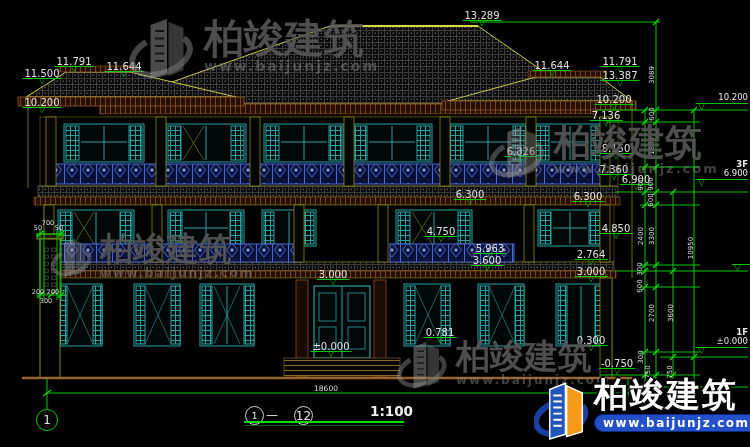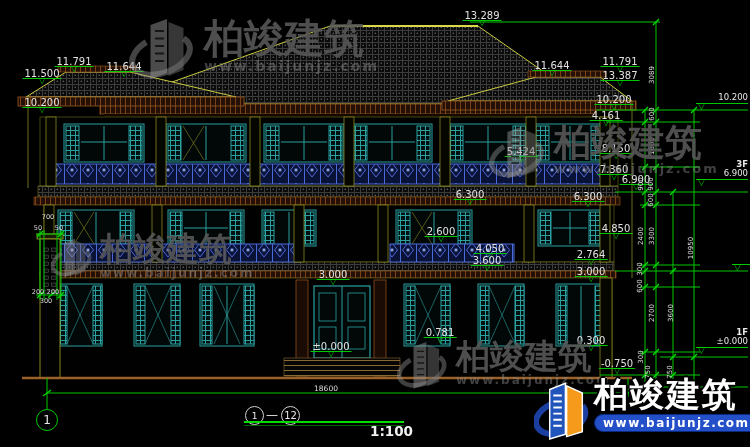--- a/index.html
+++ b/index.html
@@ -47,21 +47,21 @@
   #brandlogo .banner{margin-top:3px;background:#2350c8;border:1px solid #0a2a80;border-radius:9px;
       color:#fff;font-weight:bold;font-size:12px;letter-spacing:1.5px;text-align:center;
       padding:1px 8px;white-space:nowrap;}
   #brandlogo svg{position:static;flex:none;}
 
   
   .circ{position:absolute;border:1.4px solid #d0d0d0;border-radius:50%;color:#e8e8e8;
         display:flex;align-items:center;justify-content:center;z-index:3;background:#000;}
   #t-dash{position:absolute;color:#e8e8e8;font-size:12px;z-index:3;}
   #t-name{position:absolute;color:#f0f0f0;font-weight:900;font-size:17px;letter-spacing:1px;z-index:3;white-space:nowrap;}
-  #t-scale{position:absolute;color:#f0f0f0;font-weight:900;font-size:13.5px;z-index:3;margin-top:20px;}
+  #t-scale{position:absolute;color:#f0f0f0;font-weight:900;font-size:13.5px;z-index:3;}
   .uline{position:absolute;z-index:3;}
 
   #axis-bubble{position:absolute;left:36px;top:409px;width:20px;height:20px;border:1.5px solid #00c800;
       border-radius:50%;color:#e8e8e8;font-size:12px;display:flex;align-items:center;justify-content:center;z-index:3;background:#000;}
 </style>
 </head>
 <body>
 
 <div id="canvas">
 
@@ -411,25 +411,25 @@
     </div>
   <div class="em" style="left:620px;top:72px">
       <i>13.387</i>
       <b></b>
     </div>
   <div class="em" style="left:614px;top:96px">
       <i>10.200</i>
       <b></b>
     </div>
   <div class="em" style="left:606px;top:112px">
-      <i>4.161</i>
+      <i>7.136</i>
       <b></b>
     </div>
   <div class="em" style="left:521px;top:148px">
-      <i>5.424</i>
+      <i>6.826</i>
       <b></b>
     </div>
   <div class="em" style="left:616px;top:145px">
       <i>8.150</i>
       <b></b>
     </div>
   <div class="em" style="left:614px;top:166px">
       <i>7.360</i>
       <b></b>
     </div>
@@ -439,29 +439,29 @@
     </div>
   <div class="em" style="left:470px;top:191px">
       <i>6.300</i>
       <b></b>
     </div>
   <div class="em" style="left:588px;top:193px">
       <i>6.300</i>
       <b></b>
     </div>
   <div class="em" style="left:441px;top:228px">
-      <i>2.600</i>
+      <i>4.750</i>
       <b></b>
     </div>
   <div class="em" style="left:616px;top:225px">
       <i>4.850</i>
       <b></b>
     </div>
   <div class="em" style="left:490px;top:245px">
-      <i>4.050</i>
+      <i>5.963</i>
       <b></b>
     </div>
   <div class="em" style="left:591px;top:251px">
       <i>2.764</i>
       <b></b>
     </div>
   <div class="em" style="left:487px;top:257px">
       <i>3.600</i>
       <b></b>
     </div>
@@ -521,37 +521,37 @@
   <i class="rn" style="left:691px;top:248px">10950</i>
   <i class="rn" style="left:640px;top:269px">300</i>
   <i class="rn" style="left:640px;top:286px">600</i>
   <i class="rn" style="left:652px;top:313px">2700</i>
   <i class="rn" style="left:671px;top:313px">3600</i>
   <i class="rn" style="left:641px;top:357px">300</i>
   <i class="rn" style="left:648px;top:372px">750</i>
   <i class="rn" style="left:670px;top:372px">750</i>
 
   <i class="hd" style="left:38px;top:224px">50</i>
-  <i class="hd" style="left:48px;top:213px">700</i>
+  <i class="hd" style="left:48px;top:219px">700</i>
   <i class="hd" style="left:59px;top:224px">50</i>
   <i class="hd" style="left:38px;top:288px">200</i>
   <i class="hd" style="left:53px;top:288px">200</i>
   <i class="hd" style="left:46px;top:297px">300</i>
 
   <i class="hd" style="left:326px;top:384px;font-size:7.5px">18600</i>
 
   <div id="axis-bubble">
       <span>1</span>
     </div>
 
   <div class="circ" style="left:245px;top:406px;width:17px;height:17px;font-size:9px">
       <span>1</span>
     </div>
   <div id="t-dash" style="left:266px;top:408px"><span>—</span></div>
-  <div class="circ" style="left:281px;top:406px;width:17px;height:17px;font-size:10px">
+  <div class="circ" style="left:294px;top:406px;width:17px;height:17px;font-size:12px">
       <span>12</span>
     </div>
   <div id="t-scale" style="left:370px;top:403px"><span>1:100</span></div>
   <div class="uline" style="left:244px;top:421px;width:160px;height:2px;background:#00dd00"></div>
   <div class="uline" style="left:244px;top:425px;width:160px;height:1px;background:#006600"></div>
 
   <div class="wm" style="left:128px;top:10px">
     <svg width="72" height="72" viewBox="0 0 48 48">
       <ellipse cx="22" cy="30" rx="20" ry="12" transform="rotate(-20 22 30)" fill="none" stroke="rgba(150,150,150,.45)" stroke-width="4" stroke-dasharray="70 26"></ellipse>
       <polygon points="15,10 26,6 26,42 15,46" fill="rgba(150,150,150,.5)"></polygon>

